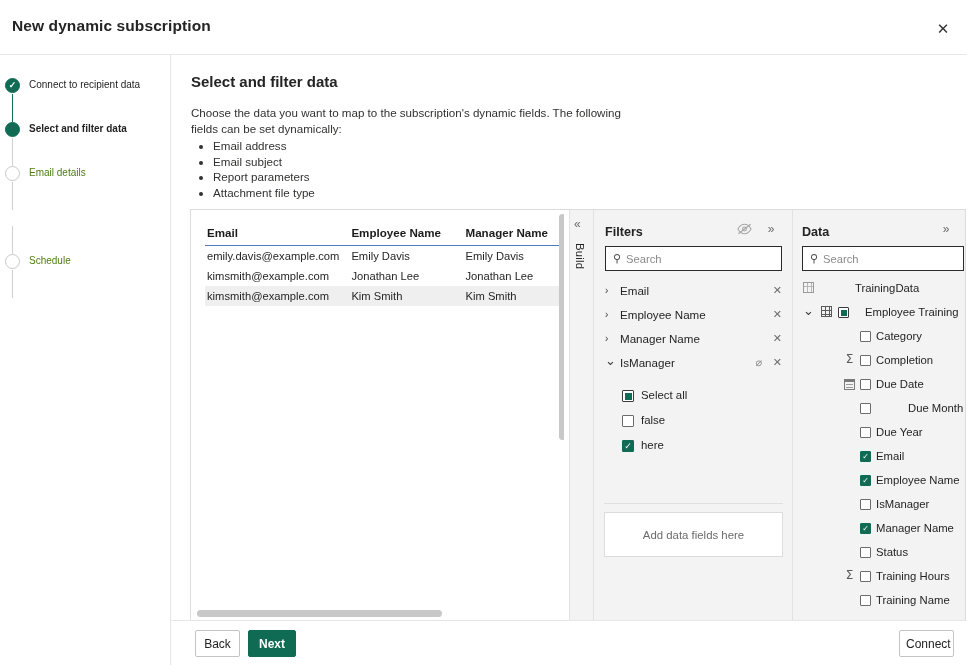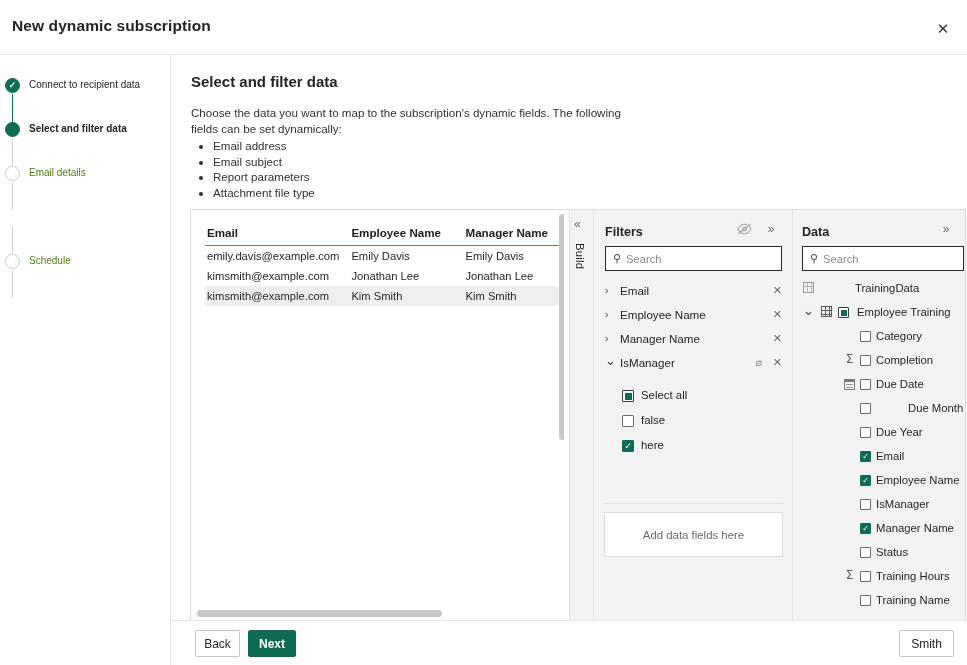--- a/index.html
+++ b/index.html
@@ -444,21 +444,21 @@
                 <span class="db-icon"></span>
               </div>
               <div class="tlabel" style="left: 20px; margin-left: 42px;">TrainingData</div>
             </div>
             <div class="tree-row" style="top: 92px;">
               <div class="tcaret" style="top: 1px; font-size: 13px;">⌄</div>
               <div class="ticon" style="left: 27px;">
                 <span class="grid-icon"></span>
               </div>
               <div class="tcb partial" style="left: 45px;"></div>
-              <div class="tlabel" style="left: 56px; padding-left: 8px;">Employee Training</div>
+              <div class="tlabel" style="left: 64px; padding-left: 8px;">Employee Training</div>
             </div>
             <div class="tree-row" style="top: 116px;">
               <div class="tcb" style="left: 67px;"></div>
               <div class="tlabel" style="left: 83px;">Category</div>
             </div>
             <div class="tree-row" style="top: 140px;">
               <div class="ticon" style="left: 50px; top: 2px;">
                 <span class="sigma">Σ</span>
               </div>
               <div class="tcb" style="left: 67px;"></div>
@@ -512,16 +512,16 @@
             </div>
           </div>
       </div>
 
     </div>
   </div>
 
   <div class="footer">
     <button class="btn secondary back">Back</button>
     <button class="btn primary next">Next</button>
-    <button class="btn secondary cancel">Smith</button>
+    <button class="btn secondary cancel">Connect</button>
   </div>
 
 </div>
 
 </body></html>

